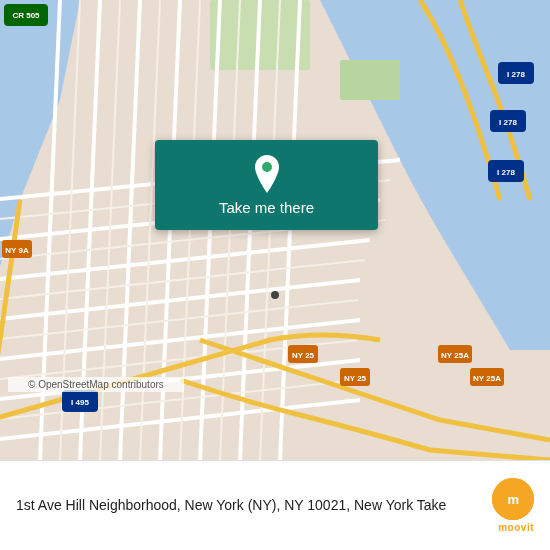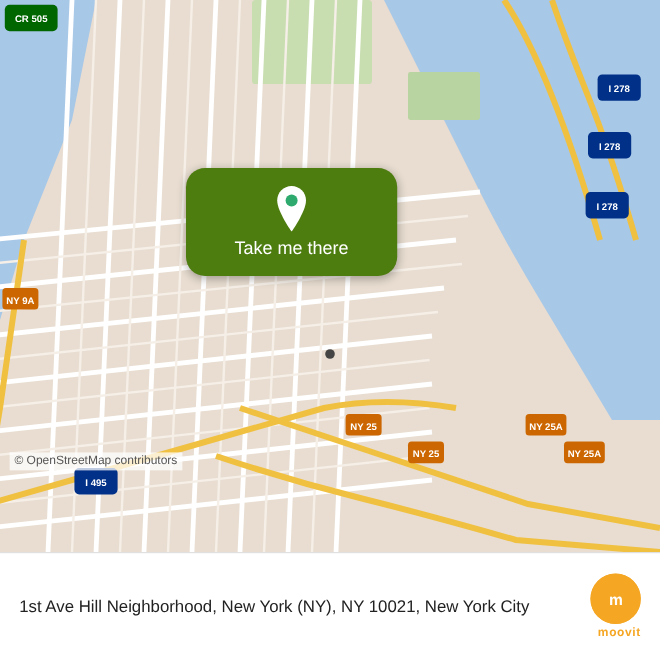--- a/index.html
+++ b/index.html
@@ -25,24 +25,24 @@
       height: 100%;
       position: absolute;
       top: 0; left: 0;
     }
 
     
     #take-me-there-btn {
       position: absolute;
       top: 140px;
       left: 155px;
-      width: 176px;
+      width: 223px;
       height: 90px;
-      background-color: #4d7c0f;
-      border-radius: 16px;
+      background-color: #0f766e;
+      border-radius: 4px;
       display: flex;
       flex-direction: column;
       align-items: center;
       justify-content: center;
       cursor: pointer;
       border: none;
       box-shadow: 0 2px 8px rgba(0,0,0,0.3);
       z-index: 10;
     }
 
@@ -112,21 +112,21 @@
       text-align: right;
     }
 
     #osm-credit {
       position: absolute;
       bottom: 68px;
       left: 8px;
       font-size: 10px;
       color: #555;
       background: rgba(255,255,255,0.75);
-      padding: 2px 4px;
+      padding: 2px 20px;
       z-index: 5;
     }
   </style>
 </head>
 <body>
 
 <div id="map-container">
   <svg class="map-svg" viewBox="0 0 550 460" xmlns="http://www.w3.org/2000/svg">
 
     <rect width="550" height="460" fill="#e8ddd0"></rect>
@@ -234,21 +234,21 @@
       <circle cx="16" cy="12" r="5" fill="#2eaa6e"></circle>
     </svg>
     <span class="btn-label">Take me there</span>
   </button>
 
   <div id="osm-credit">© OpenStreetMap contributors</div>
 </div>
 
 <div id="bottom-bar">
   <div id="location-info">
-    <span id="location-name">1st Ave Hill Neighborhood, New York (NY), NY 10021, New York City</span>
+    <span id="location-name">1st Ave Hill Neighborhood, New York (NY), NY 10021, New York Take</span>
   </div>
   <div id="moovit-logo">
     <div class="moovit-circle">
       <svg viewBox="0 0 42 42" width="42" height="42" xmlns="http://www.w3.org/2000/svg">
         <circle cx="21" cy="21" r="21" fill="#f5a623"></circle>
         <text x="21" y="26" font-size="13" fill="white" text-anchor="middle" font-weight="bold" font-family="Arial">m</text>
       </svg>
     </div>
     <span class="moovit-text">moovit</span>
   </div>

